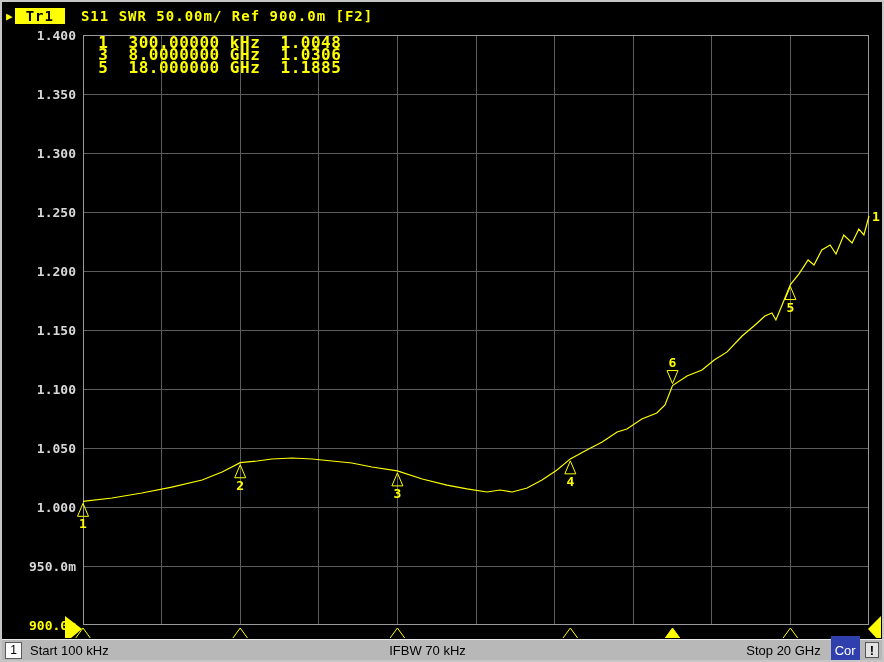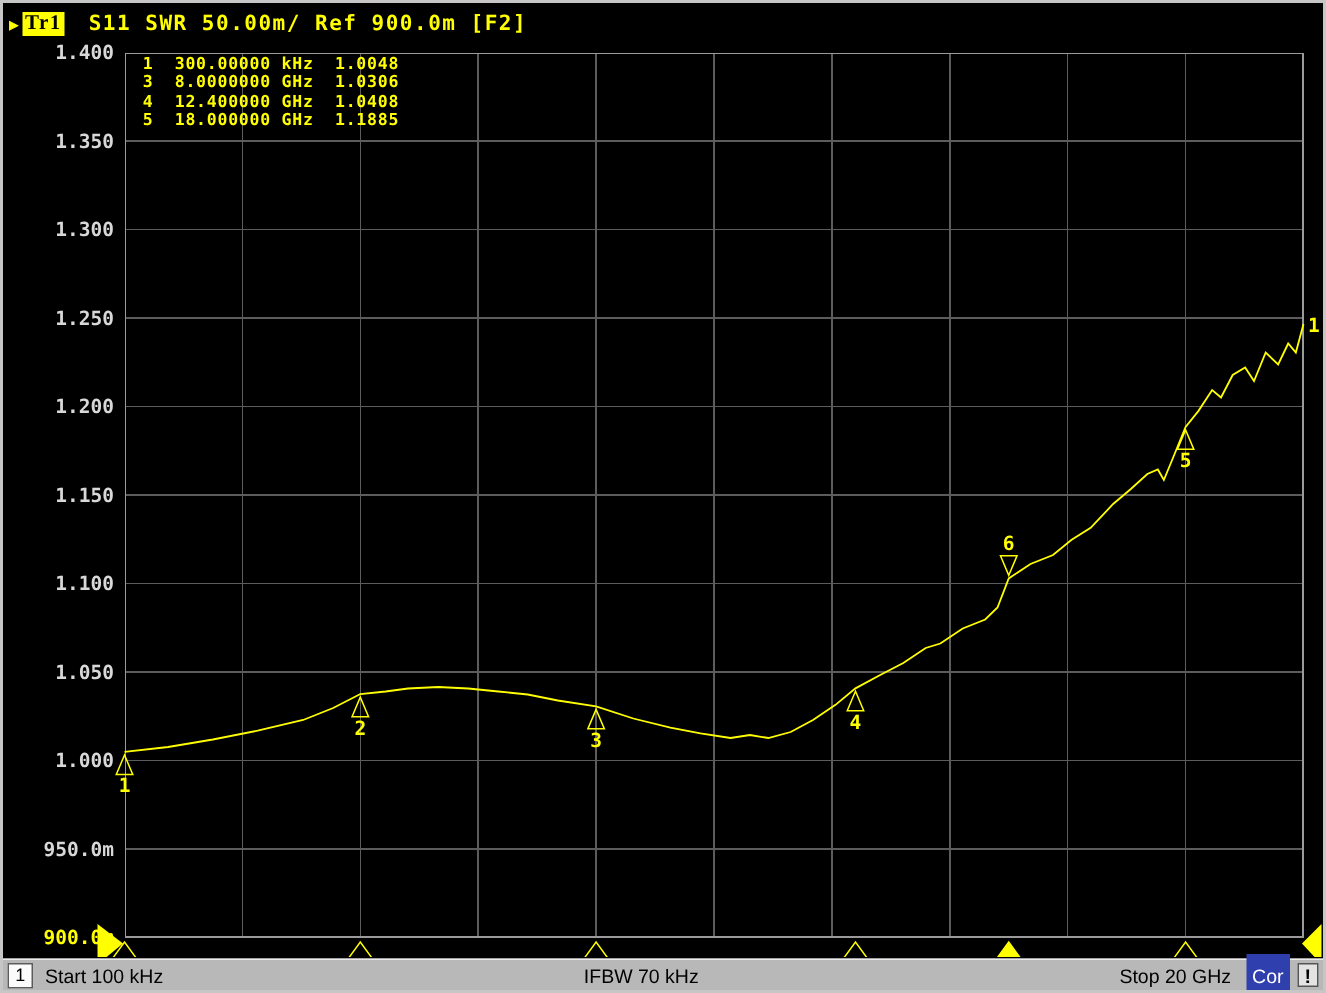--- a/index.html
+++ b/index.html
@@ -6,26 +6,26 @@
   .window{
     position:relative;width:880px;height:658px;margin:0;
     background:#000;border:2px solid #c6c6c6;overflow:hidden;
     font-family:"DejaVu Sans Mono","Liberation Mono",monospace;
   }
   .header{
     position:absolute;left:2px;top:4px;height:20px;display:flex;align-items:center;
     font-size:14px;font-weight:bold;letter-spacing:1px;white-space:pre;
   }
   .tr-arrow{color:#ffff00;font-size:11px;margin:0 1px 0 2px;}
-  .tr-badge{background:#ffff00;color:#000;padding:0 2px;font-family:Liberation Serif, serif;}
+  .tr-badge{background:#ffff00;color:#000;padding:0 11px;}
   .tr-text{color:#ffff00;margin-left:16px;}
   svg#plot{position:absolute;left:0;top:0;}
   .marker-table{
     position:absolute;left:86px;top:35px;color:#ffff00;
-    font-size:11px;font-weight:bold;line-height:12.4px;letter-spacing:0.5px;
+    font-size:16px;font-weight:bold;line-height:12.4px;letter-spacing:0.5px;
     white-space:pre;z-index:3;text-align:center;
   }
   .status-bar{
     position:absolute;left:0;right:0;bottom:0;height:20px;
     background:#b8b8b8;border-top:1px solid #e9e9e9;
     display:flex;align-items:center;
     font-family:"Liberation Sans","DejaVu Sans",sans-serif;font-size:13px;color:#000;
   }
   .chan-box{
     width:15px;height:15px;margin:0 8px 0 3px;background:#fbfbfb;
@@ -102,21 +102,21 @@
       <text x="395.40000000000003" y="495.89200000000005" text-anchor="middle" fill="#ffff00" font-size="13" font-weight="bold" font-family="DejaVu Sans Mono, monospace">3</text>
       <polygon points="568.3199999999999,458.85600000000005 562.8199999999999,471.85600000000005 573.8199999999999,471.85600000000005" fill="none" stroke="#ffff00" stroke-width="1"></polygon>
       <text x="568.3199999999999" y="483.85600000000005" text-anchor="middle" fill="#ffff00" font-size="13" font-weight="bold" font-family="DejaVu Sans Mono, monospace">4</text>
       <polygon points="788.4,284.5700000000001 782.9,297.5700000000001 793.9,297.5700000000001" fill="none" stroke="#ffff00" stroke-width="1"></polygon>
       <text x="788.4" y="309.5700000000001" text-anchor="middle" fill="#ffff00" font-size="13" font-weight="bold" font-family="DejaVu Sans Mono, monospace">5</text>
       <polygon points="670.5,381.578 665,368.578 676,368.578" fill="none" stroke="#ffff00" stroke-width="1"></polygon>
       <text x="670.5" y="364.578" text-anchor="middle" fill="#ffff00" font-size="13" font-weight="bold" font-family="DejaVu Sans Mono, monospace">6</text>
       <text x="870" y="219.01200000000006" fill="#ffff00" font-size="13" font-weight="bold" font-family="DejaVu Sans Mono, monospace">1</text>
     </svg>
 
-  <div class="marker-table" id="marker-table"><div> 1  300.00000 kHz  1.0048</div><div> 3  8.0000000 GHz  1.0306</div><div> 4  12.400000 GHz  1.0408</div><div> 5  18.000000 GHz  1.1885</div></div>
+  <div class="marker-table" id="marker-table"><div> 1  300.00000 kHz  1.0048</div><div> 3  8.0000000 GHz  1.0306</div><div> 5  18.000000 GHz  1.1885</div></div>
 
   <div class="status-bar">
     <span class="chan-box">1</span>
     <span>Start 100 kHz</span>
     <span class="sb-spacer"></span>
     <span>IFBW 70 kHz</span>
     <span class="sb-spacer"></span>
     <span>Stop 20 GHz</span>
     <span class="cor-badge">Cor</span>
     <span class="warn-badge">!</span>

